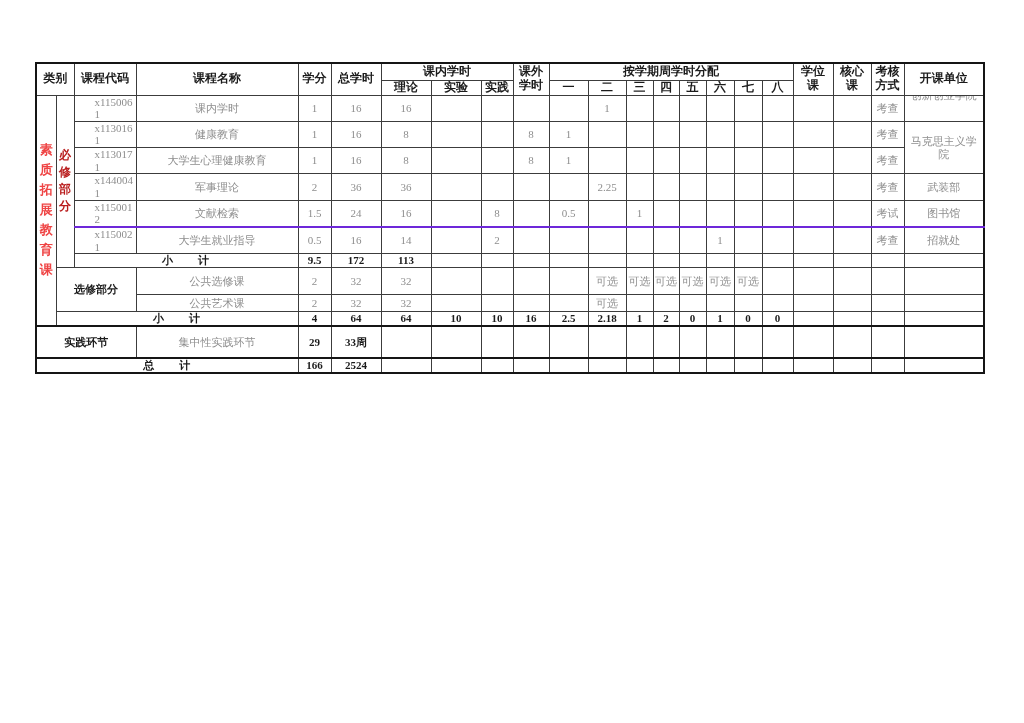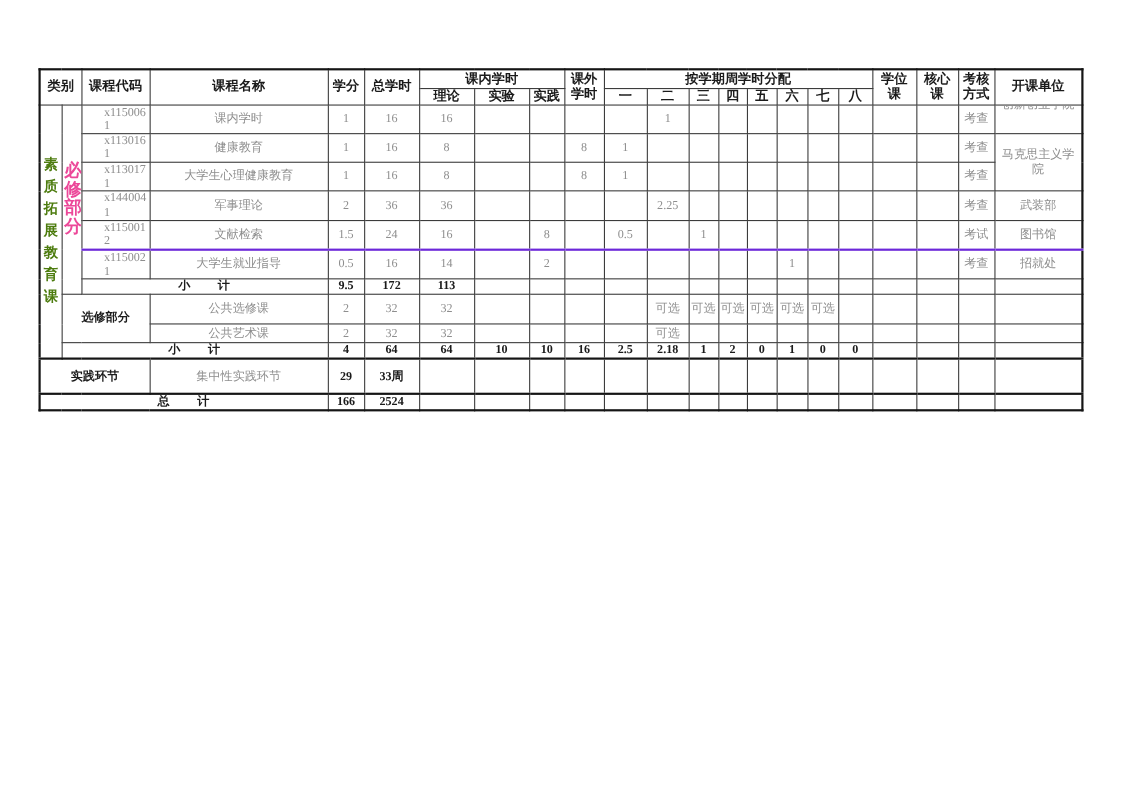--- a/index.html
+++ b/index.html
@@ -5,22 +5,22 @@
   html,body{margin:0;padding:0;background:#fff;}
   body{width:1024px;height:723px;position:relative;font-family:"Liberation Serif","DejaVu Serif",serif;}
   .sheet{position:absolute;left:35px;top:62px;}
   table{border-collapse:collapse;table-layout:fixed;width:948px;border:2px solid #151515;}
   td,th{border:1px solid #3c3c3c;padding:0 1px;text-align:center;vertical-align:middle;
         font-size:11px;line-height:1.15;overflow:hidden;word-break:break-all;}
   th{font-weight:bold;color:#1b1b1b;font-size:12px;}
   .pre{white-space:pre-line;}
   .g{color:#8e8e8e;font-weight:normal;}
   .b{font-weight:bold;color:#1b1b1b;}
-  .vcat{font-size:13px;font-weight:bold;color:#4d7c0f;line-height:20px;padding:0 2px;}
-  .vreq{font-size:16px;font-weight:bold;color:#ec4899;line-height:17px;padding:0 2px;}
+  .vcat{font-size:13px;font-weight:bold;color:#ef4444;line-height:20px;padding:0 2px;}
+  .vreq{font-size:12px;font-weight:bold;color:#b91c1c;line-height:17px;padding:0 2px;}
   .code{text-align:left;padding-left:20px;}
   .lbl{letter-spacing:1px;}
   tr.r-h1{height:17px;} tr.r-h2{height:15px;} tr.r-c{height:14px;}
   tr.r-sub1{height:14px;} tr.r-e1{height:27px;} tr.r-e2{height:17px;}
   tr.r-sub2{height:13px;} tr.r-pr{height:32px;} tr.r-gt{height:15px;}
   tr.darkline td{border-bottom:2px solid #6d28d9;}
   tr.sep td{border-top:2px solid #151515;}
   td.unit-clip{vertical-align:top;}
   .clipbox{height:11px;overflow:hidden;}
   .clipbox span{display:block;margin-top:-7px;}

